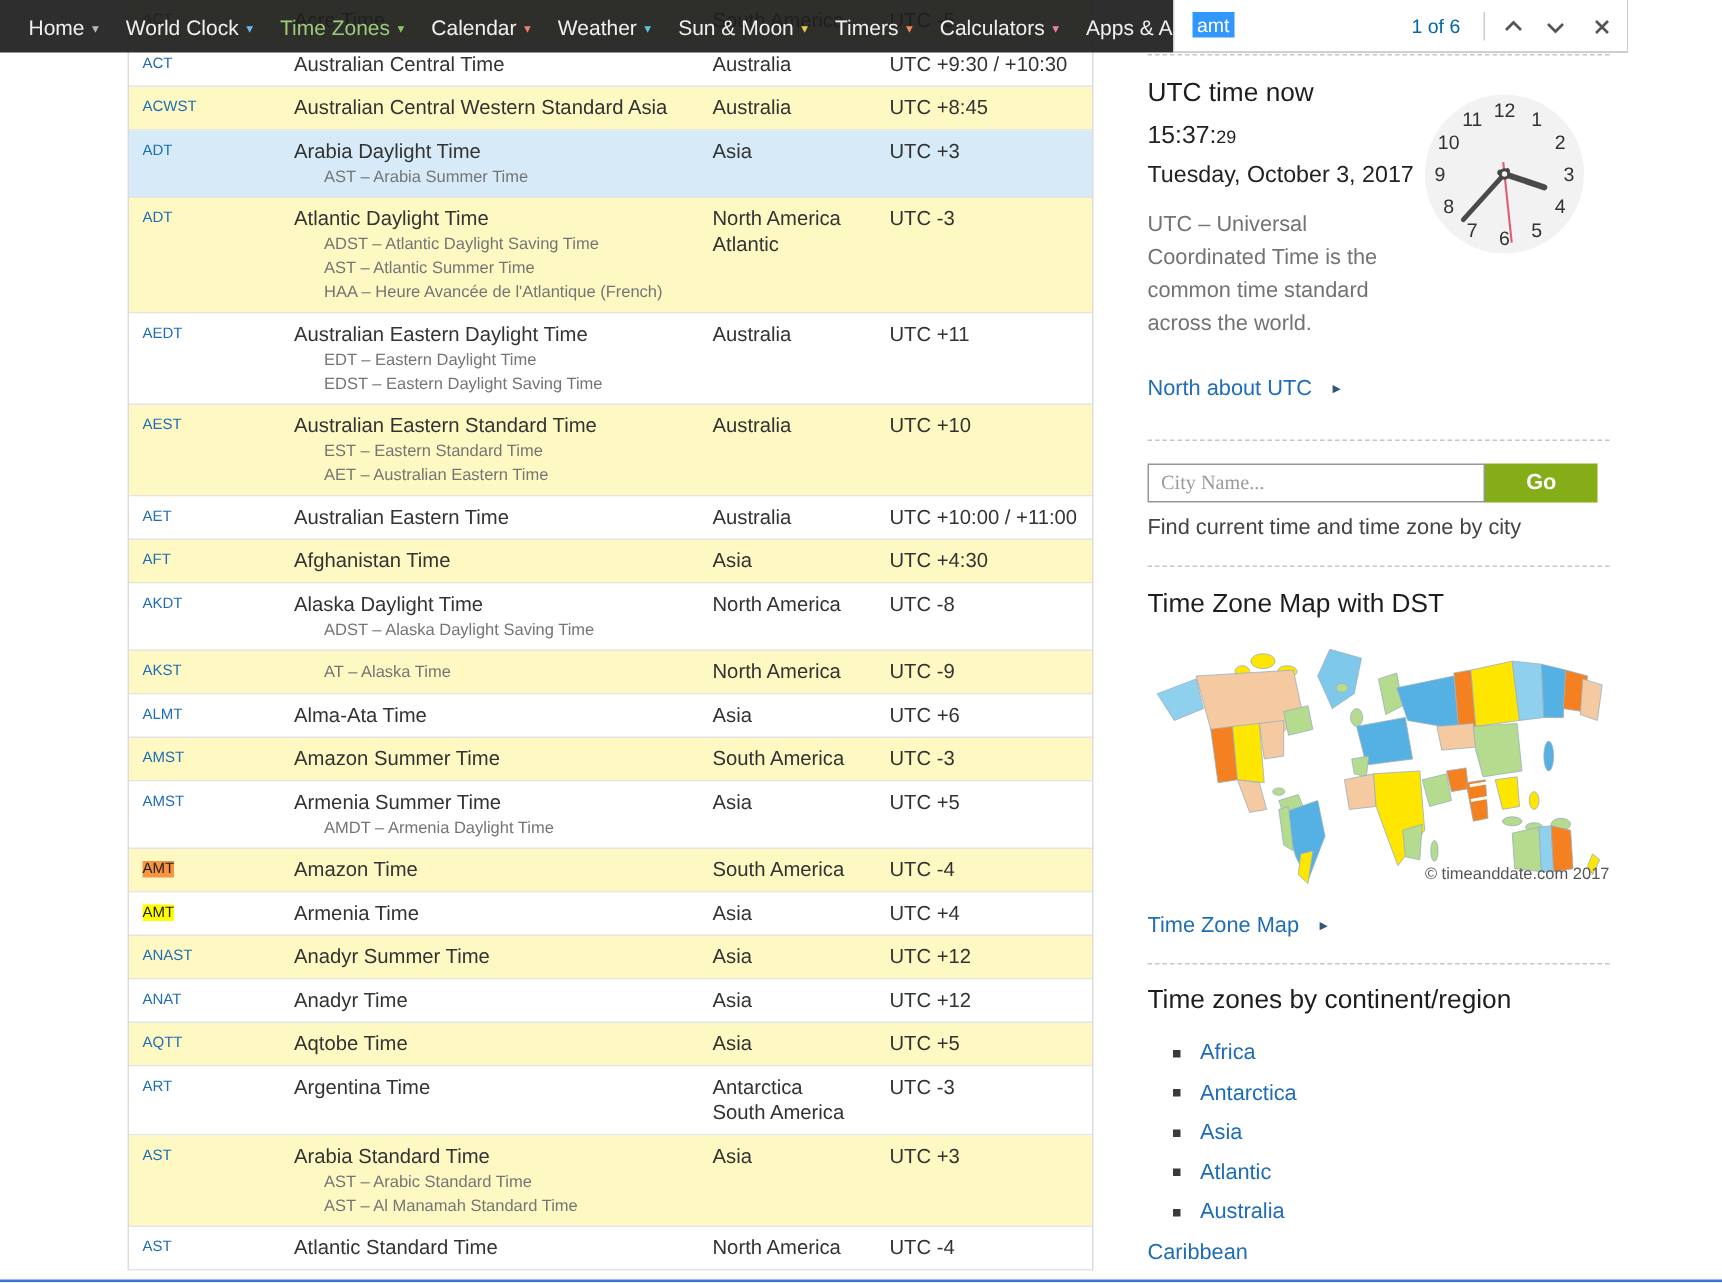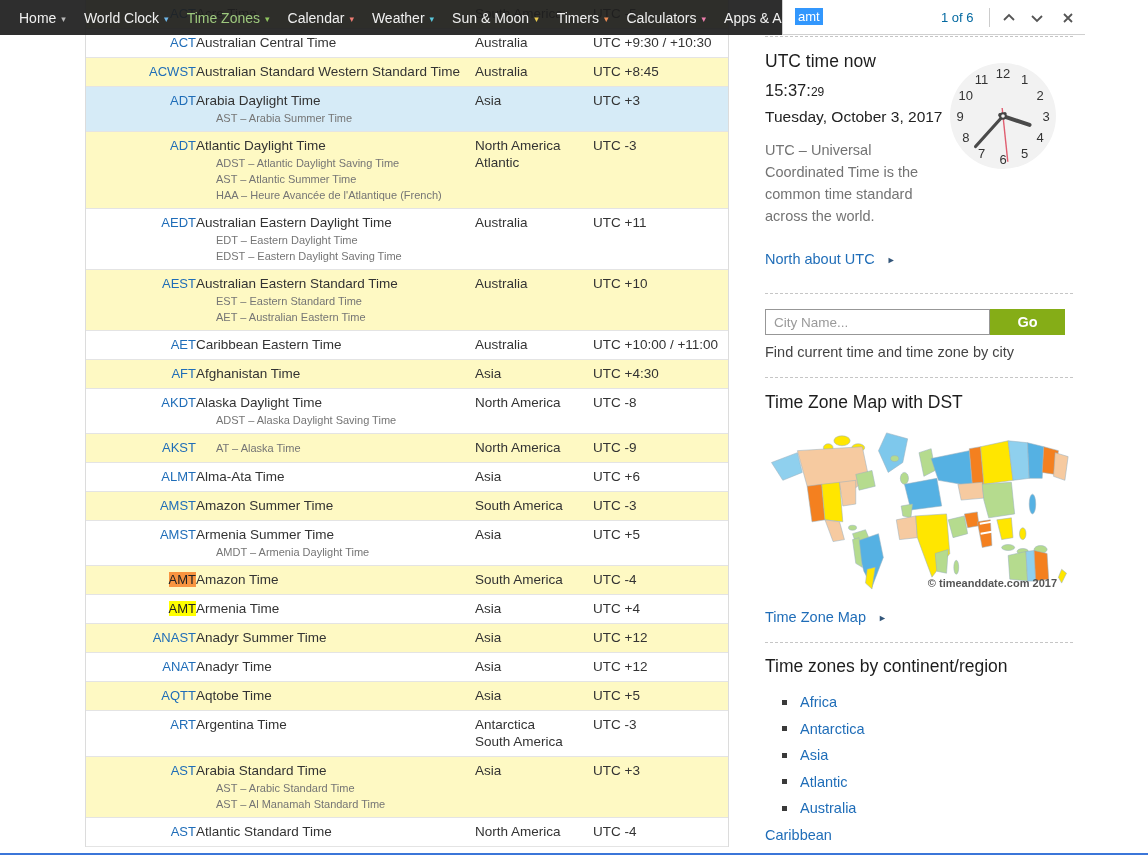--- a/index.html
+++ b/index.html
@@ -7,21 +7,21 @@
   body { font-family:"Liberation Sans", sans-serif; }
   .screen { position:relative; width:1148px; height:855px; background:#fff; overflow:hidden; }
 
   
   .tz-table { position:absolute; left:85px; top:0; width:644px;
               border-left:1px solid #dcdcdc; border-right:1px solid #dcdcdc; }
   .tz-row { display:grid; grid-template-columns:110px 279px 118px 135px;
             border-bottom:1px solid #e4e4e4; padding:5px 0 6px; background:#fff; }
   .tz-row.stripe { background:#fef9c3; }
   .tz-row.selected { background:#d6ebf7; }
-  .cell-abbr { padding-left:9px; font-size:13px; line-height:17px;text-align:right; }
+  .cell-abbr { padding-left:9px; font-size:10px; line-height:17px; }
   .abbr-link { color:#1f6db8; cursor:pointer; }
   .abbr-link.mark-active { background:#f89440; color:#222; }
   .abbr-link.mark-match  { background:#ffff00; color:#222; }
   .cell-name { font-size:13.5px; color:#333; line-height:17px; }
   .sub-name { font-size:11px; color:#757575; padding-left:20px; margin-top:2px; line-height:14px; }
   .cell-loc, .cell-off { font-size:13.5px; color:#333; line-height:17px; }
 
   
   .topnav { position:absolute; left:0; top:0; width:1085px; height:35px;
             background:rgba(30,30,30,0.93); z-index:10; display:flex; align-items:center; }
@@ -53,30 +53,30 @@
   .date-now { margin-top:8px; font-size:15.5px; color:#222; }
   .format-note { margin-top:12px; font-size:14px; color:#8a8a8a; }
   .clock { position:absolute; left:184px; top:62px; width:108px; height:108px; }
   .utc-desc { margin-top:13px; font-size:14.5px; line-height:22px; color:#737373; }
   .float-spacer { float:right; width:122px; height:52px; }
   .side-link { display:block; margin-top:24px; font-size:14.5px; color:#1f6db8;
                text-decoration:none; cursor:pointer; }
   .side-link .arr { font-size:9px; margin-left:8px; color:#33567a; position:relative; top:-1px; }
   .city-search { margin-top:15px; display:flex; }
   .city-search input { width:225px; height:26px; border:1px solid #979797; padding:0 8px;
-                       font-size:13.5px; color:#333; font-family:Liberation Sans, sans-serif; }
+                       font-size:13.5px; color:#333; font-family:Liberation Serif, serif; }
   .city-search input::placeholder { color:#9a9a9a; }
   .go-btn { width:75px; height:26px; background:#85ad17; color:#fff; border:none;
             font-size:14.5px; font-weight:bold; cursor:pointer; font-family:"Liberation Sans",sans-serif; }
   .search-caption { margin-top:9px; font-size:14.5px; color:#444; }
   .sep-2 { margin-top:17px; }
   .sep-3 { margin-top:26px; }
   .h-map { margin-top:14px; }
   .map-wrap { position:relative; margin-top:10px; width:308px; height:168px; cursor:pointer; }
-  .map-copyright { position:absolute; right:16px; bottom:2px; font-size:11px; color:#555;font-weight:bold; }
+  .map-copyright { position:absolute; right:0; bottom:2px; font-size:11px; color:#555; }
   .h-regions { margin-top:13px; }
   .regions-list { list-style:none; margin-top:12px; }
   .regions-list li { display:flex; align-items:center; height:26.5px; }
   .bullet { width:5px; height:5px; background:#3a3a3a; margin:0 13px 0 17px; flex:none; }
   .region-link { color:#1f6db8; font-size:14.5px; text-decoration:none; cursor:pointer; }
 
   .bottom-bar { position:absolute; left:0; bottom:0; width:1148px; height:2px; background:#3b76d9; z-index:20; }
 </style>
 </head>
 <body>
@@ -104,21 +104,21 @@
         <div class="cell-loc">
           <div>Australia</div>
         </div>
         <div class="cell-off">
           <div>UTC +9:30 / +10:30</div>
         </div>
       </div>
       <div class="tz-row stripe">
         <div class="cell-abbr"><span class="abbr-link">ACWST</span></div>
         <div class="cell-name">
-          <div>Australian Standard Western Standard Time</div>
+          <div>Australian Central Western Standard Asia</div>
         </div>
         <div class="cell-loc">
           <div>Australia</div>
         </div>
         <div class="cell-off">
           <div>UTC +8:45</div>
         </div>
       </div>
       <div class="tz-row selected">
         <div class="cell-abbr"><span class="abbr-link">ADT</span></div>
@@ -173,21 +173,21 @@
         <div class="cell-loc">
           <div>Australia</div>
         </div>
         <div class="cell-off">
           <div>UTC +10</div>
         </div>
       </div>
       <div class="tz-row">
         <div class="cell-abbr"><span class="abbr-link">AET</span></div>
         <div class="cell-name">
-          <div>Caribbean Eastern Time</div>
+          <div>Australian Eastern Time</div>
         </div>
         <div class="cell-loc">
           <div>Australia</div>
         </div>
         <div class="cell-off">
           <div>UTC +10:00 / +11:00</div>
         </div>
       </div>
       <div class="tz-row stripe">
         <div class="cell-abbr"><span class="abbr-link">AFT</span></div>

